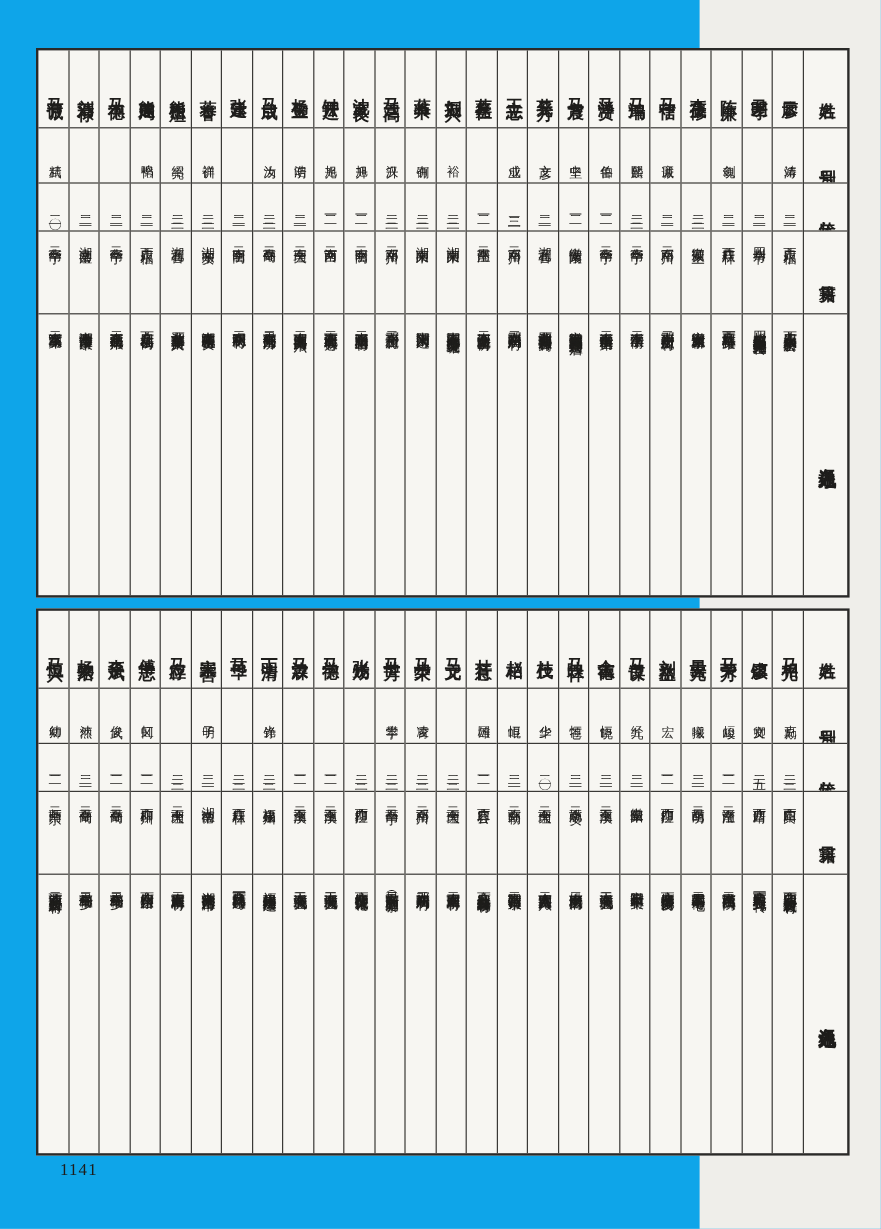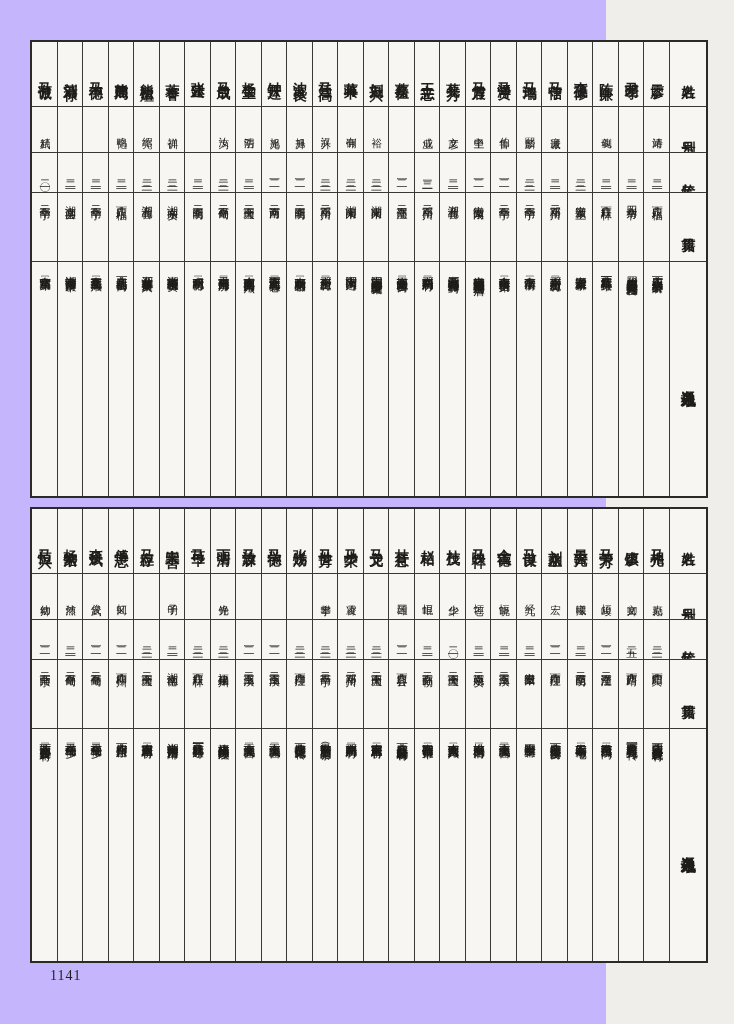--- a/index.html
+++ b/index.html
@@ -5,22 +5,21 @@
   html,body{margin:0;padding:0;}
   body{
     width:734px;height:1024px;
     background:#efeeea;
     font-family:"Liberation Serif","DejaVu Serif",serif;
     color:#1e1d1b;
     overflow:hidden;
   }
   .page{
     position:relative;width:583px;height:1024px;
-    background:#c4b5fd;
-    padding-left:23px;
+    background:#0ea5e9;
   }
   .roster{
     position:absolute;left:30px;width:678px;
     display:flex;flex-direction:row-reverse;
     border:2px solid #2a2a28;
     background:#f7f6f2;
     box-sizing:border-box;
   }
   #table-top{top:40px;height:458px;}
   #table-bottom{top:507px;height:456px;}

